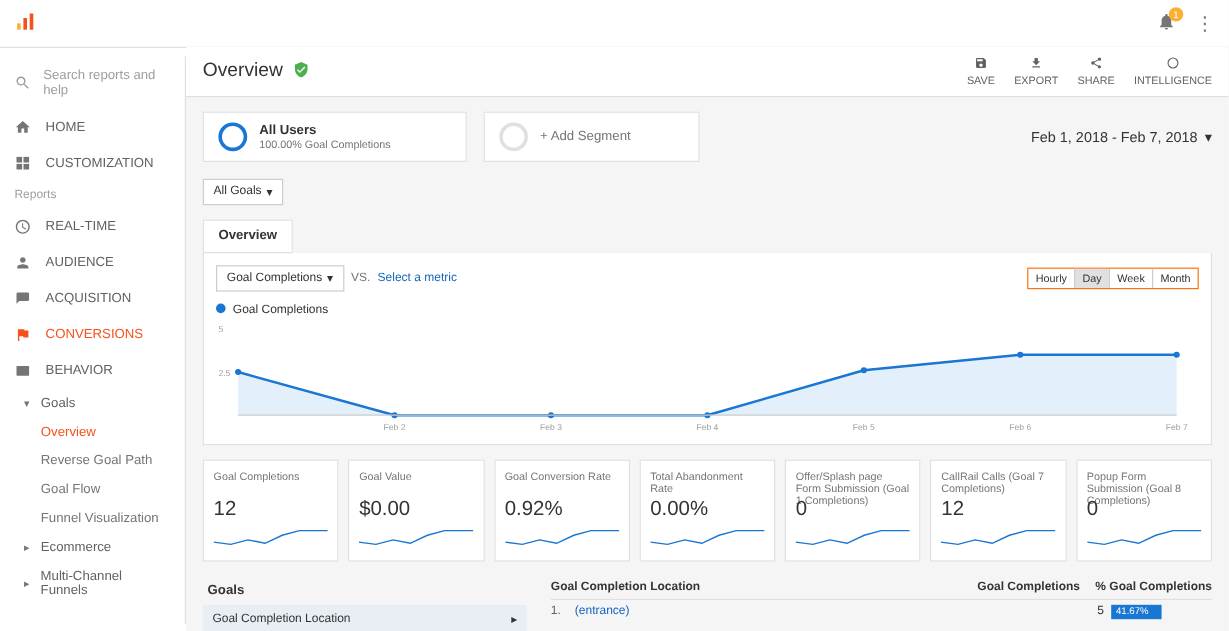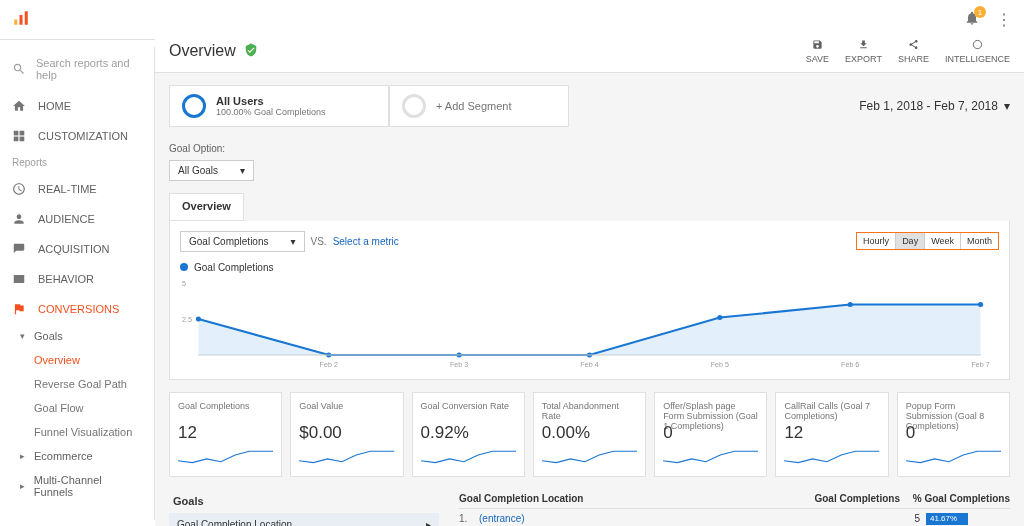--- a/index.html
+++ b/index.html
@@ -22,29 +22,29 @@
 .sub-item { padding: 6px 12px 6px 34px; color: #757575; font-size: 11px; cursor: pointer; }
 .sub-item.active { color: #f4511e; }
 .sub-parent { display: flex; align-items: center; padding: 6px 12px 6px 20px; color: #616161; font-size: 11px; }
 .sub-parent .arrow { width: 10px; font-size: 9px; color: #757575; }
 .main { flex: 1; background: #f5f5f5; overflow-y: auto; }
 .page-header { background: #fff; border-bottom: 1px solid #e0e0e0; padding: 8px 14px; display: flex; align-items: center; }
 .page-title { font-size: 16px; font-weight: 400; color: #333; margin-right: 8px; }
 .verify-icon { color: #4caf50; }
 .hdr-actions { margin-left: auto; display: flex; gap: 16px; align-items: center; }
 .hdr-action { display: flex; align-items: center; gap: 4px; color: #616161; font-size: 9px; cursor: pointer; flex-direction: column; }
-.seg-row { display: flex; padding: 12px 14px; align-items: center; }
+.seg-row { display: flex; padding: 12px 14px; gap: 14px; align-items: center; }
 .seg-card { background: #fff; border: 1px solid #e0e0e0; padding: 8px 12px; display: flex; align-items: center; gap: 10px; width: 220px; cursor: pointer; }
 .seg-circle { width: 24px; height: 24px; border: 3px solid #1976d2; border-radius: 50%; }
 .seg-circle.grey { border-color: #e0e0e0; }
 .seg-title { font-size: 11px; font-weight: bold; color: #333; }
 .seg-sub { font-size: 9px; color: #757575; }
 .date-range { margin-left: auto; font-size: 12px; color: #333; display: flex; align-items: center; gap: 6px; cursor: pointer; }
 .controls-row { padding: 4px 14px; font-size: 10px; color: #616161; }
-.dropdown-btn { display: inline-flex; align-items: center; background: #fff; border: 1px solid #ccc; padding: 4px 8px; font-size: 10px; color: #333; cursor: pointer; gap: 22px; }
+.dropdown-btn { display: inline-flex; align-items: center; background: #fff; border: 1px solid #ccc; padding: 4px 8px; font-size: 10px; color: #333; cursor: pointer; gap: 4px; }
 .tab-bar { margin: 8px 14px 0; background: #fff; border: 1px solid #e0e0e0; display: inline-block; }
 .tab { padding: 6px 12px; font-size: 11px; font-weight: bold; border-bottom: 2px solid #fff; display: inline-block; cursor: pointer; }
 .chart-area { background: #fff; margin: 0 14px; border: 1px solid #e0e0e0; border-top: none; padding: 10px; }
 .chart-ctrls { display: flex; align-items: center; margin-bottom: 10px; }
 .vs { font-size: 10px; color: #757575; margin: 0 6px; }
 .metric-link { font-size: 10px; color: #1565c0; cursor: pointer; }
 .period-group { margin-left: auto; display: flex; border: 1px solid #f97316; }
 .period-btn { padding: 3px 6px; font-size: 9px; border-left: 1px solid #ccc; cursor: pointer; color: #333; }
 .period-btn:first-child { border-left: none; }
 .period-btn.sel { background: #e0e0e0; }
@@ -127,31 +127,31 @@
           <path d="M12 12c2.2 0 4-1.8 4-4s-1.8-4-4-4-4 1.8-4 4 1.8 4 4 4zm0 2c-2.7 0-8 1.3-8 4v2h16v-2c0-2.7-5.3-4-8-4z"></path>
         </svg>
         <span>AUDIENCE</span>
       </div>
     <div class="nav-item">
         <svg width="14" height="14" viewBox="0 0 24 24">
           <path d="M19 3H5c-1.1 0-2 .9-2 2v14l4-4h12c1.1 0 2-.9 2-2V5c0-1.1-.9-2-2-2z"></path>
         </svg>
         <span>ACQUISITION</span>
       </div>
+    <div class="nav-item active">
+        <svg width="14" height="14" viewBox="0 0 24 24">
+          <path d="M14.4 6L14 4H5v17h2v-7h5.6l.4 2h7V6z"></path>
+        </svg>
+        <span>CONVERSIONS</span>
+      </div>
     <div class="nav-item">
         <svg width="14" height="14" viewBox="0 0 24 24">
           <rect x="3" y="5" width="18" height="14" rx="1"></rect>
         </svg>
         <span>BEHAVIOR</span>
-      </div>
-    <div class="nav-item active">
-        <svg width="14" height="14" viewBox="0 0 24 24">
-          <path d="M14.4 6L14 4H5v17h2v-7h5.6l.4 2h7V6z"></path>
-        </svg>
-        <span>CONVERSIONS</span>
       </div>
     <div class="sub-parent">
         <span class="arrow">▾</span>
         <span style="margin-left:4px">Goals</span>
       </div>
     <div class="sub-item active">Overview</div>
     <div class="sub-item">Reverse Goal Path</div>
     <div class="sub-item">Goal Flow</div>
     <div class="sub-item">Funnel Visualization</div>
     <div class="sub-parent">
@@ -213,23 +213,20 @@
       <div class="seg-card" style="width:180px">
         <div class="seg-circle grey"></div>
         <div class="seg-sub" style="font-size:11px">+ Add Segment</div>
       </div>
       <div class="date-range">
         <span>Feb 1, 2018 - Feb 7, 2018</span>
         <span>▾</span>
       </div>
     </div>
 
-    <div class="controls-row">
-      <span>Goal Option:</span>
-    </div>
     <div class="controls-row" style="padding-top:2px">
       <span class="dropdown-btn">
           <span>All Goals</span> 
           <span>▾</span>
         </span>
     </div>
 
     <div class="tab-bar">
       <span class="tab">Overview</span>
     </div>

